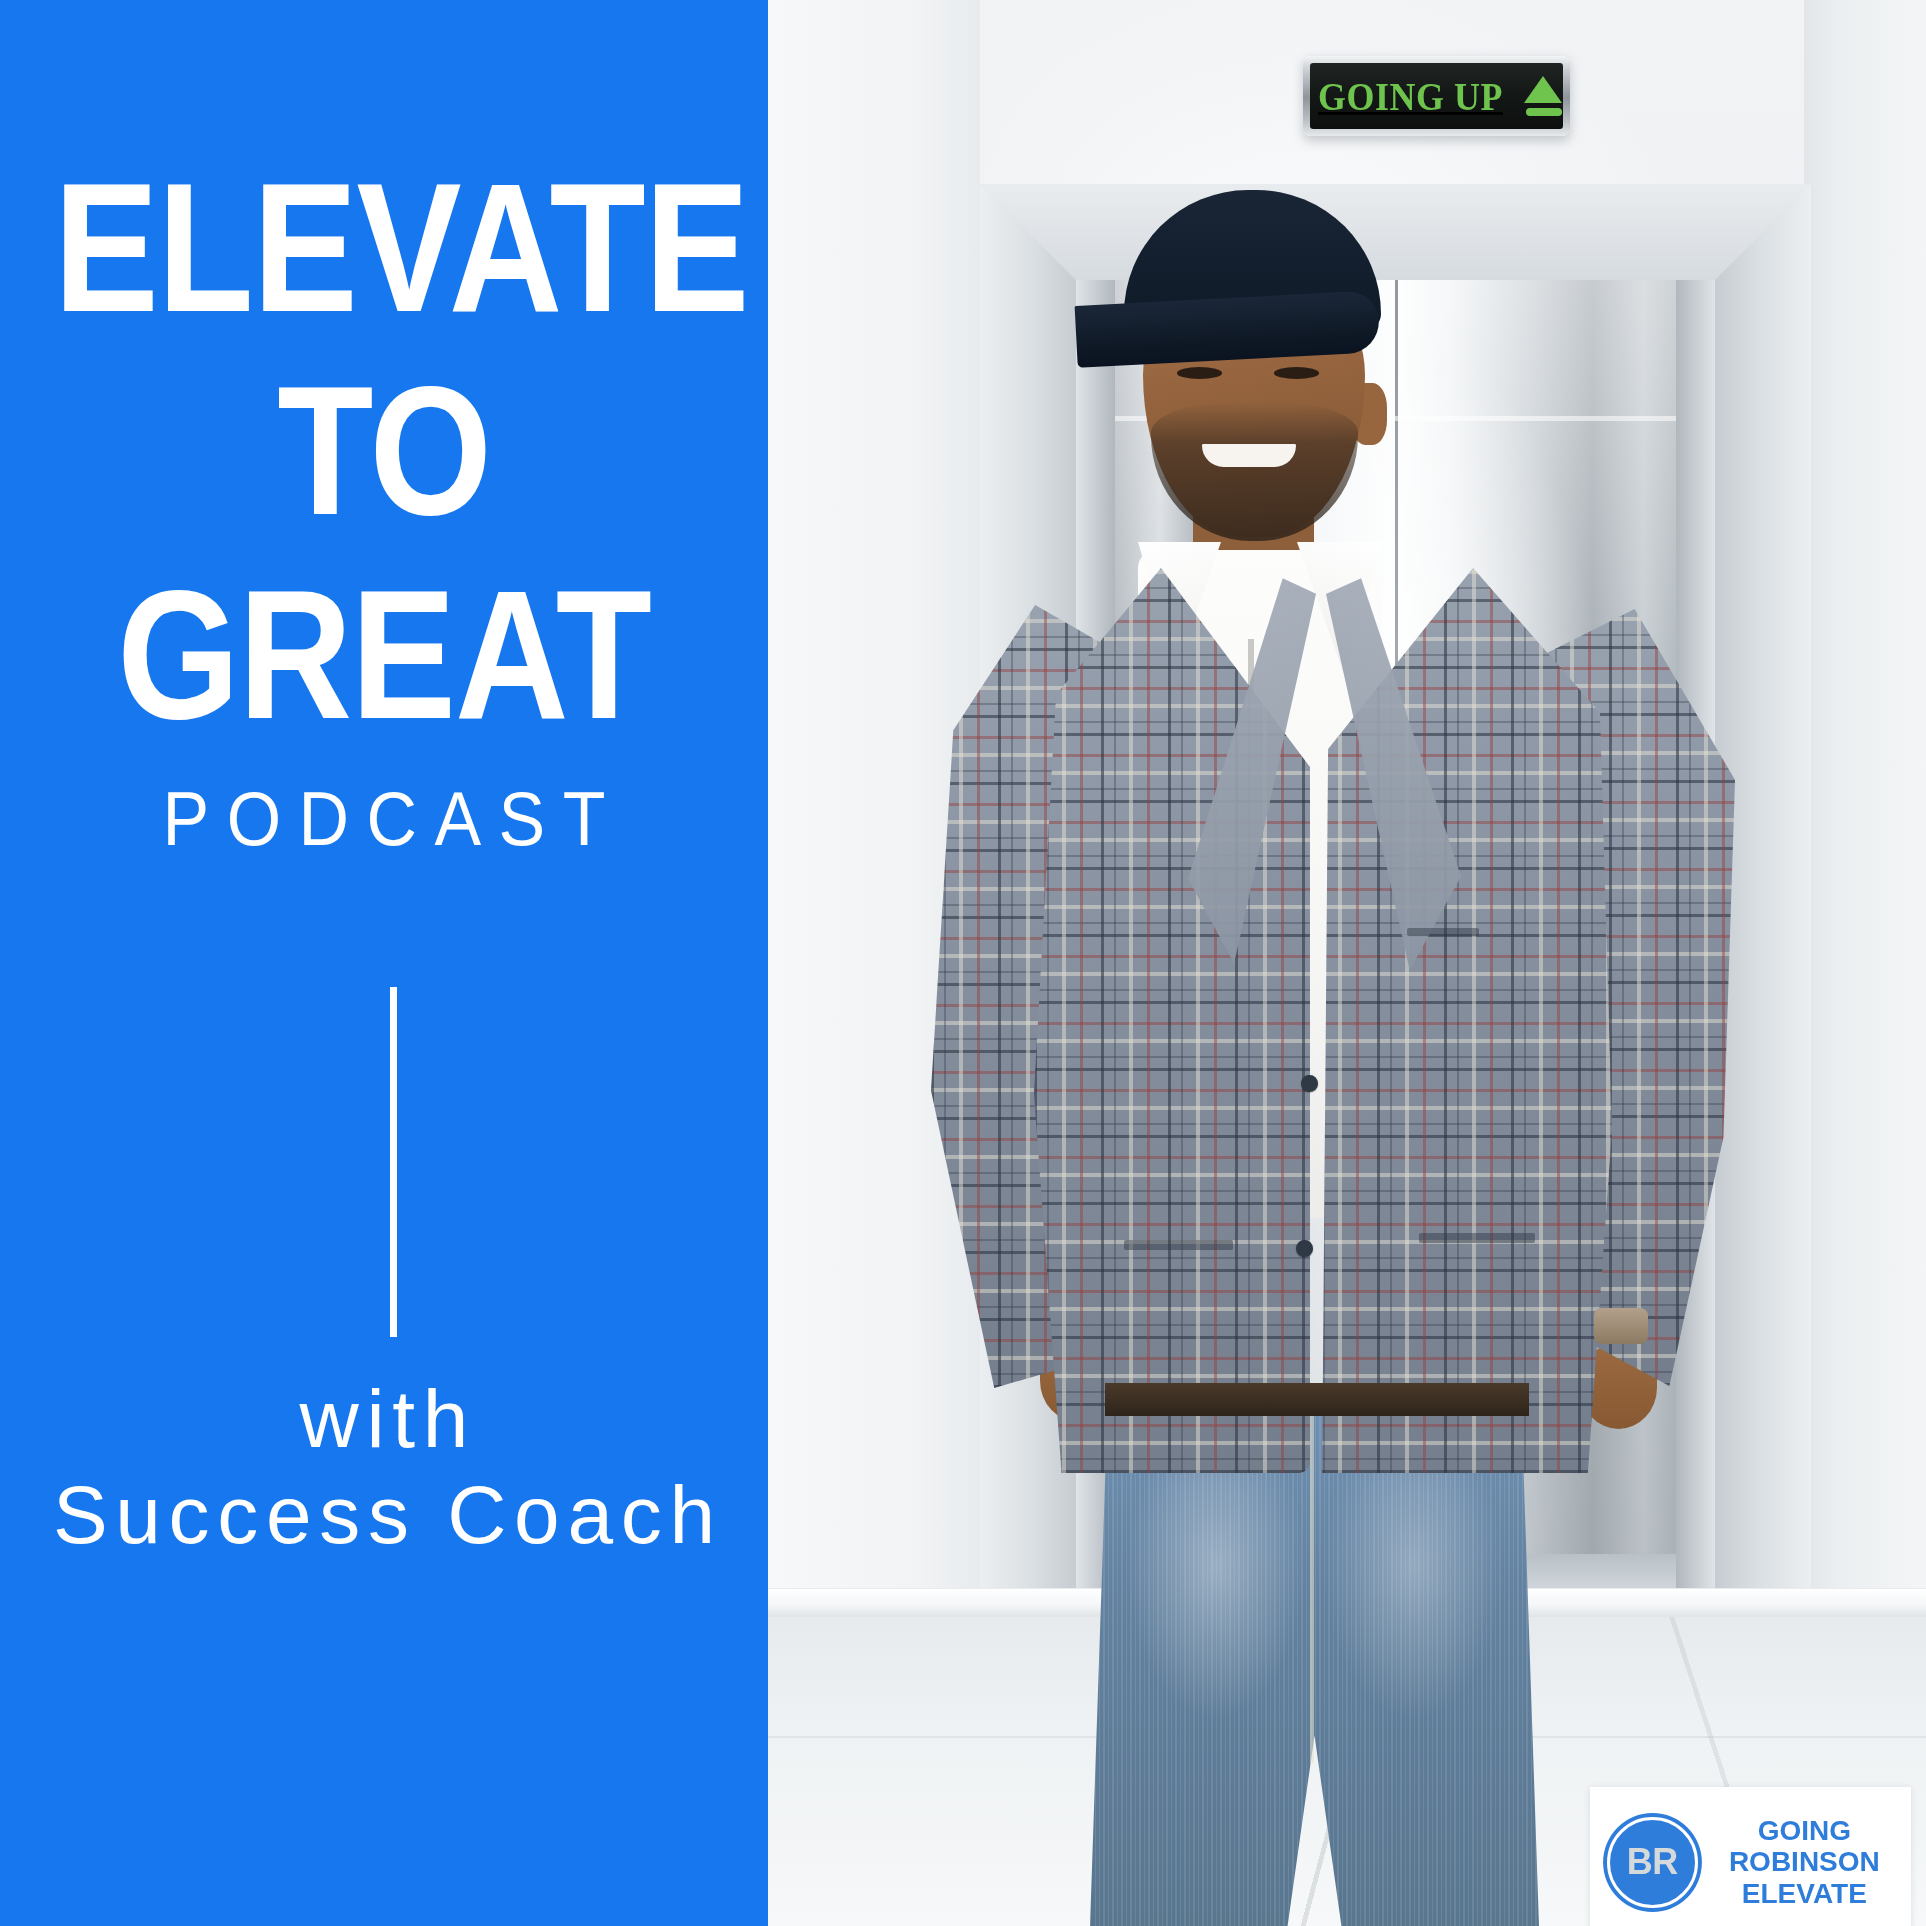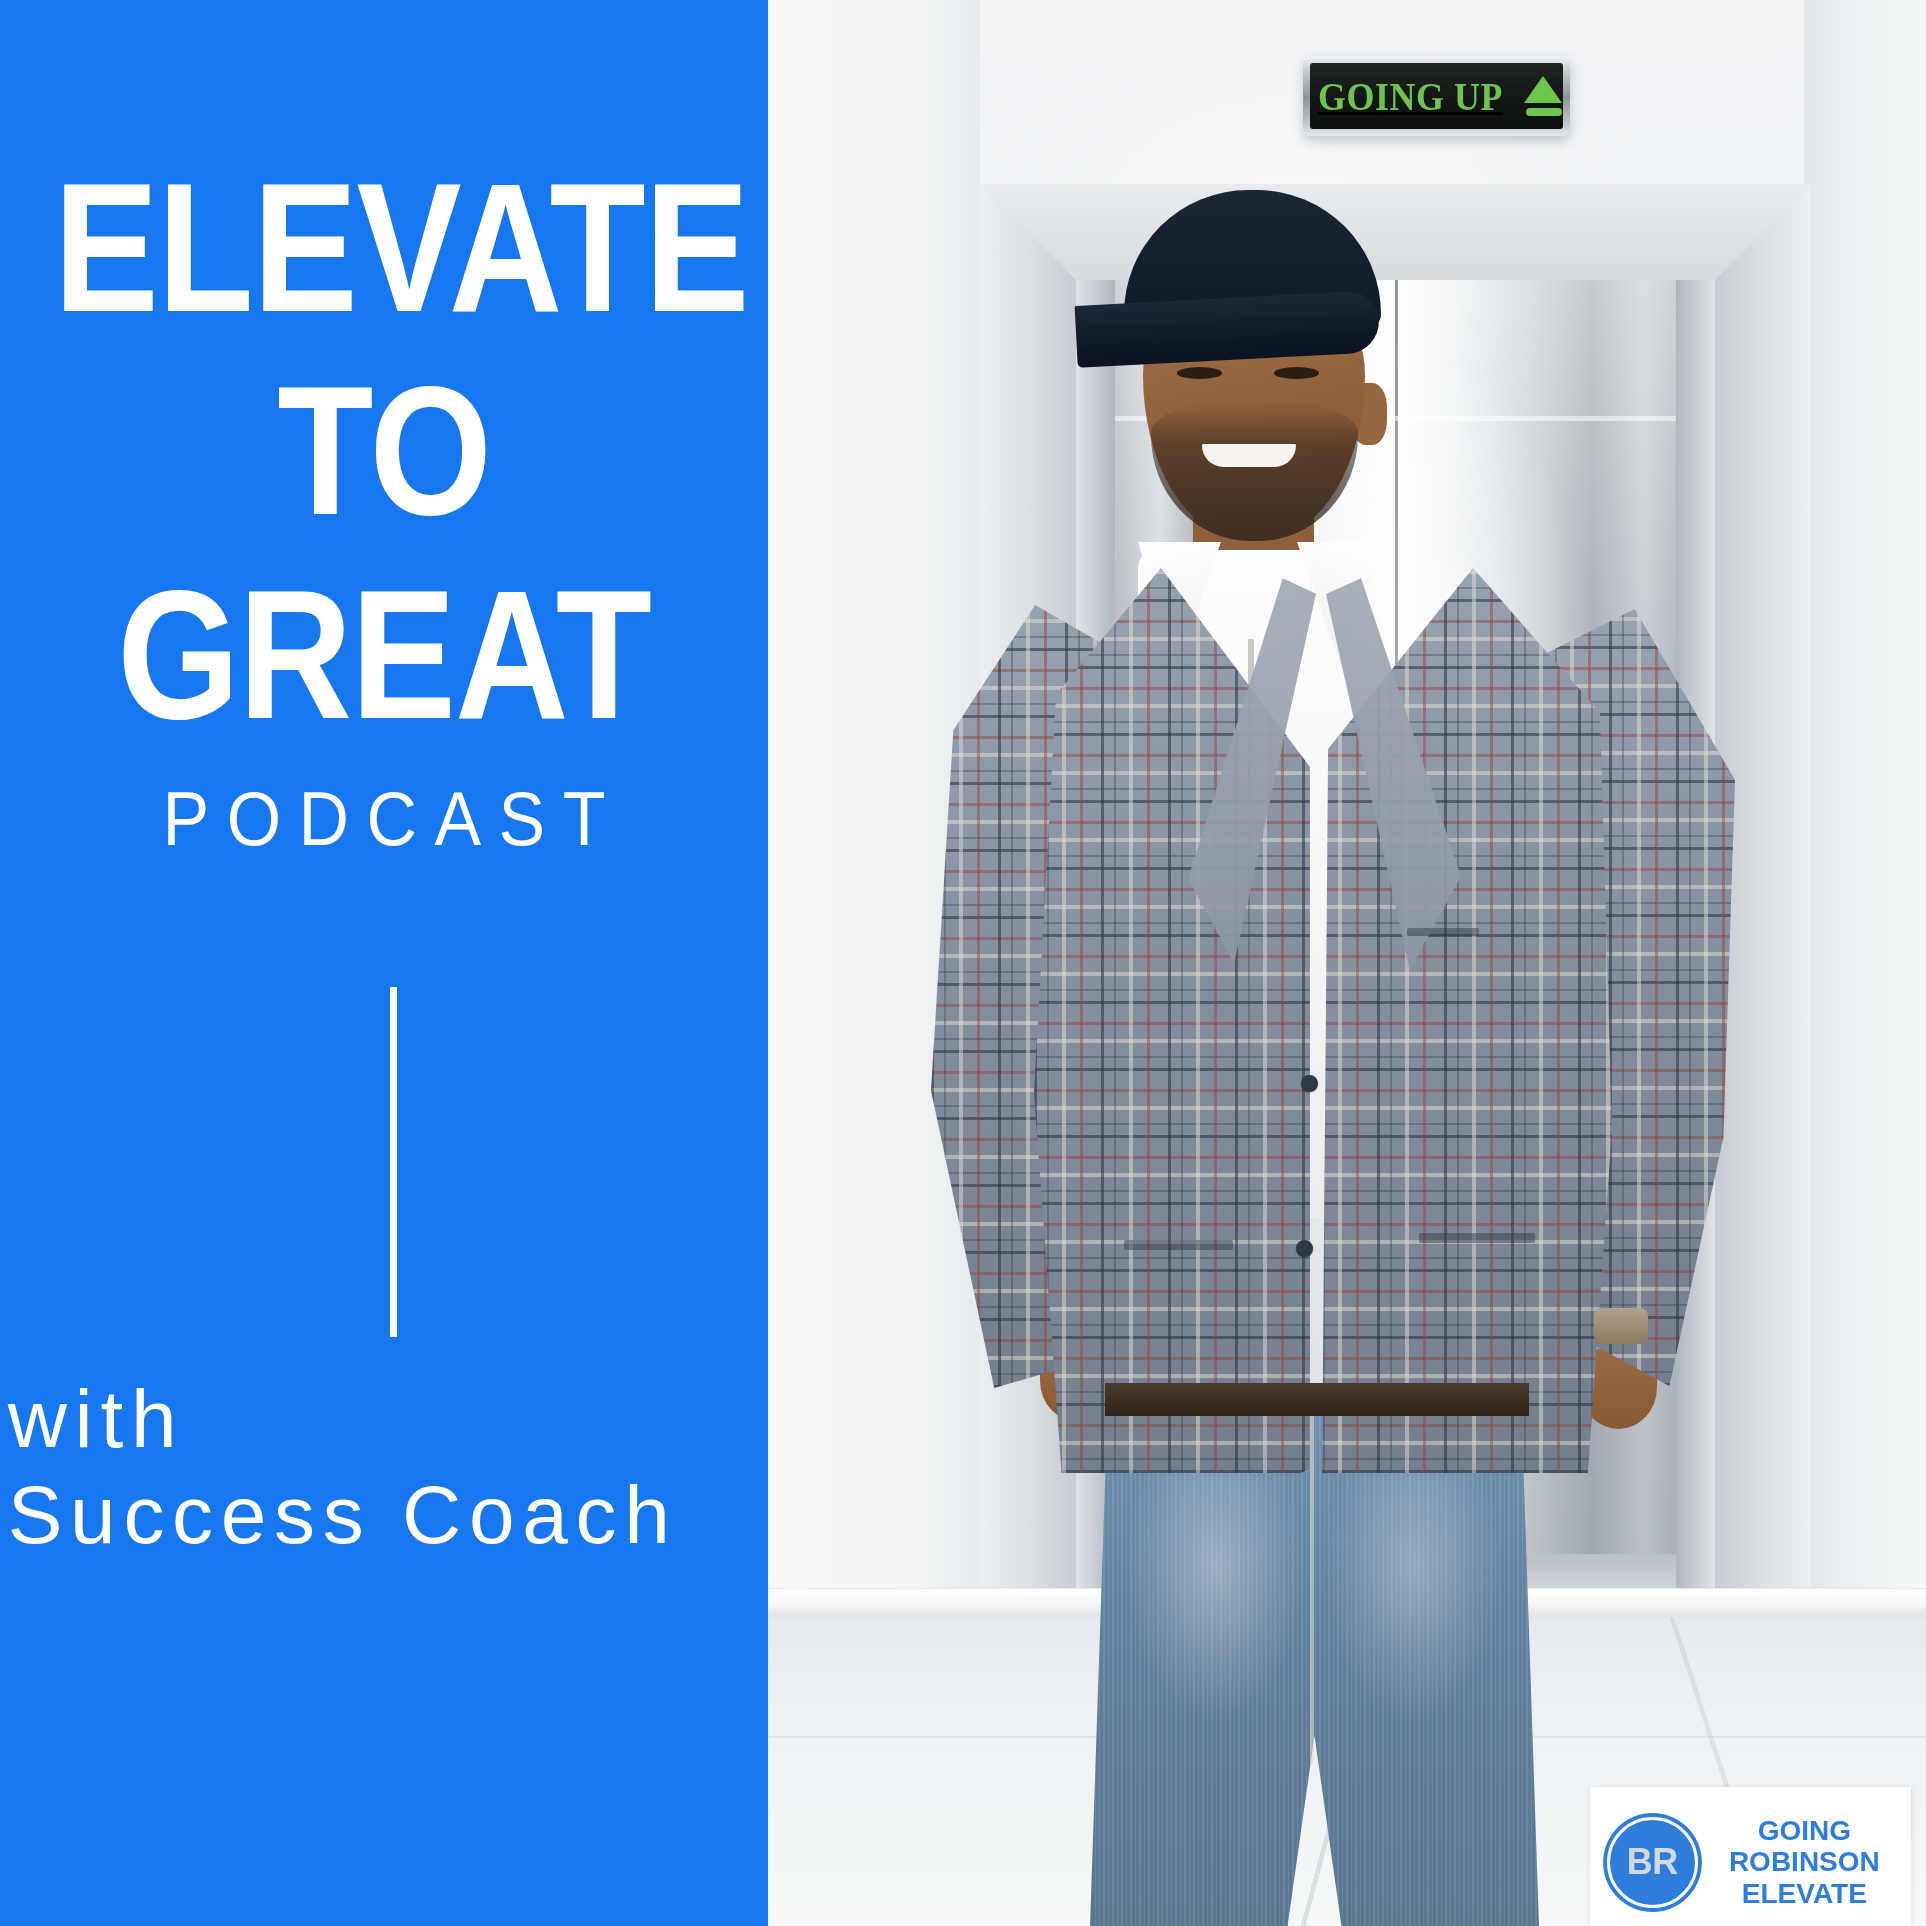--- a/index.html
+++ b/index.html
@@ -51,21 +51,21 @@
 
   .divider{
     position:absolute;
     left:390px;top:987px;
     width:7px;height:350px;
     background:#ffffff;
   }
 
   .byline{
     position:absolute;left:0;top:1374px;width:768px;
-    text-align:left;
+    text-align:center;
     color:#ffffff;
     font-family:"Liberation Sans Narrow","Liberation Sans",sans-serif;
     font-weight:300;
   }
   .b-with{
     font-size:82px;letter-spacing:7.7px;text-indent:7.7px;
     line-height:1.1;white-space:nowrap;
   }
   .b-coach{
     font-size:82px;letter-spacing:7.7px;text-indent:7.7px;

